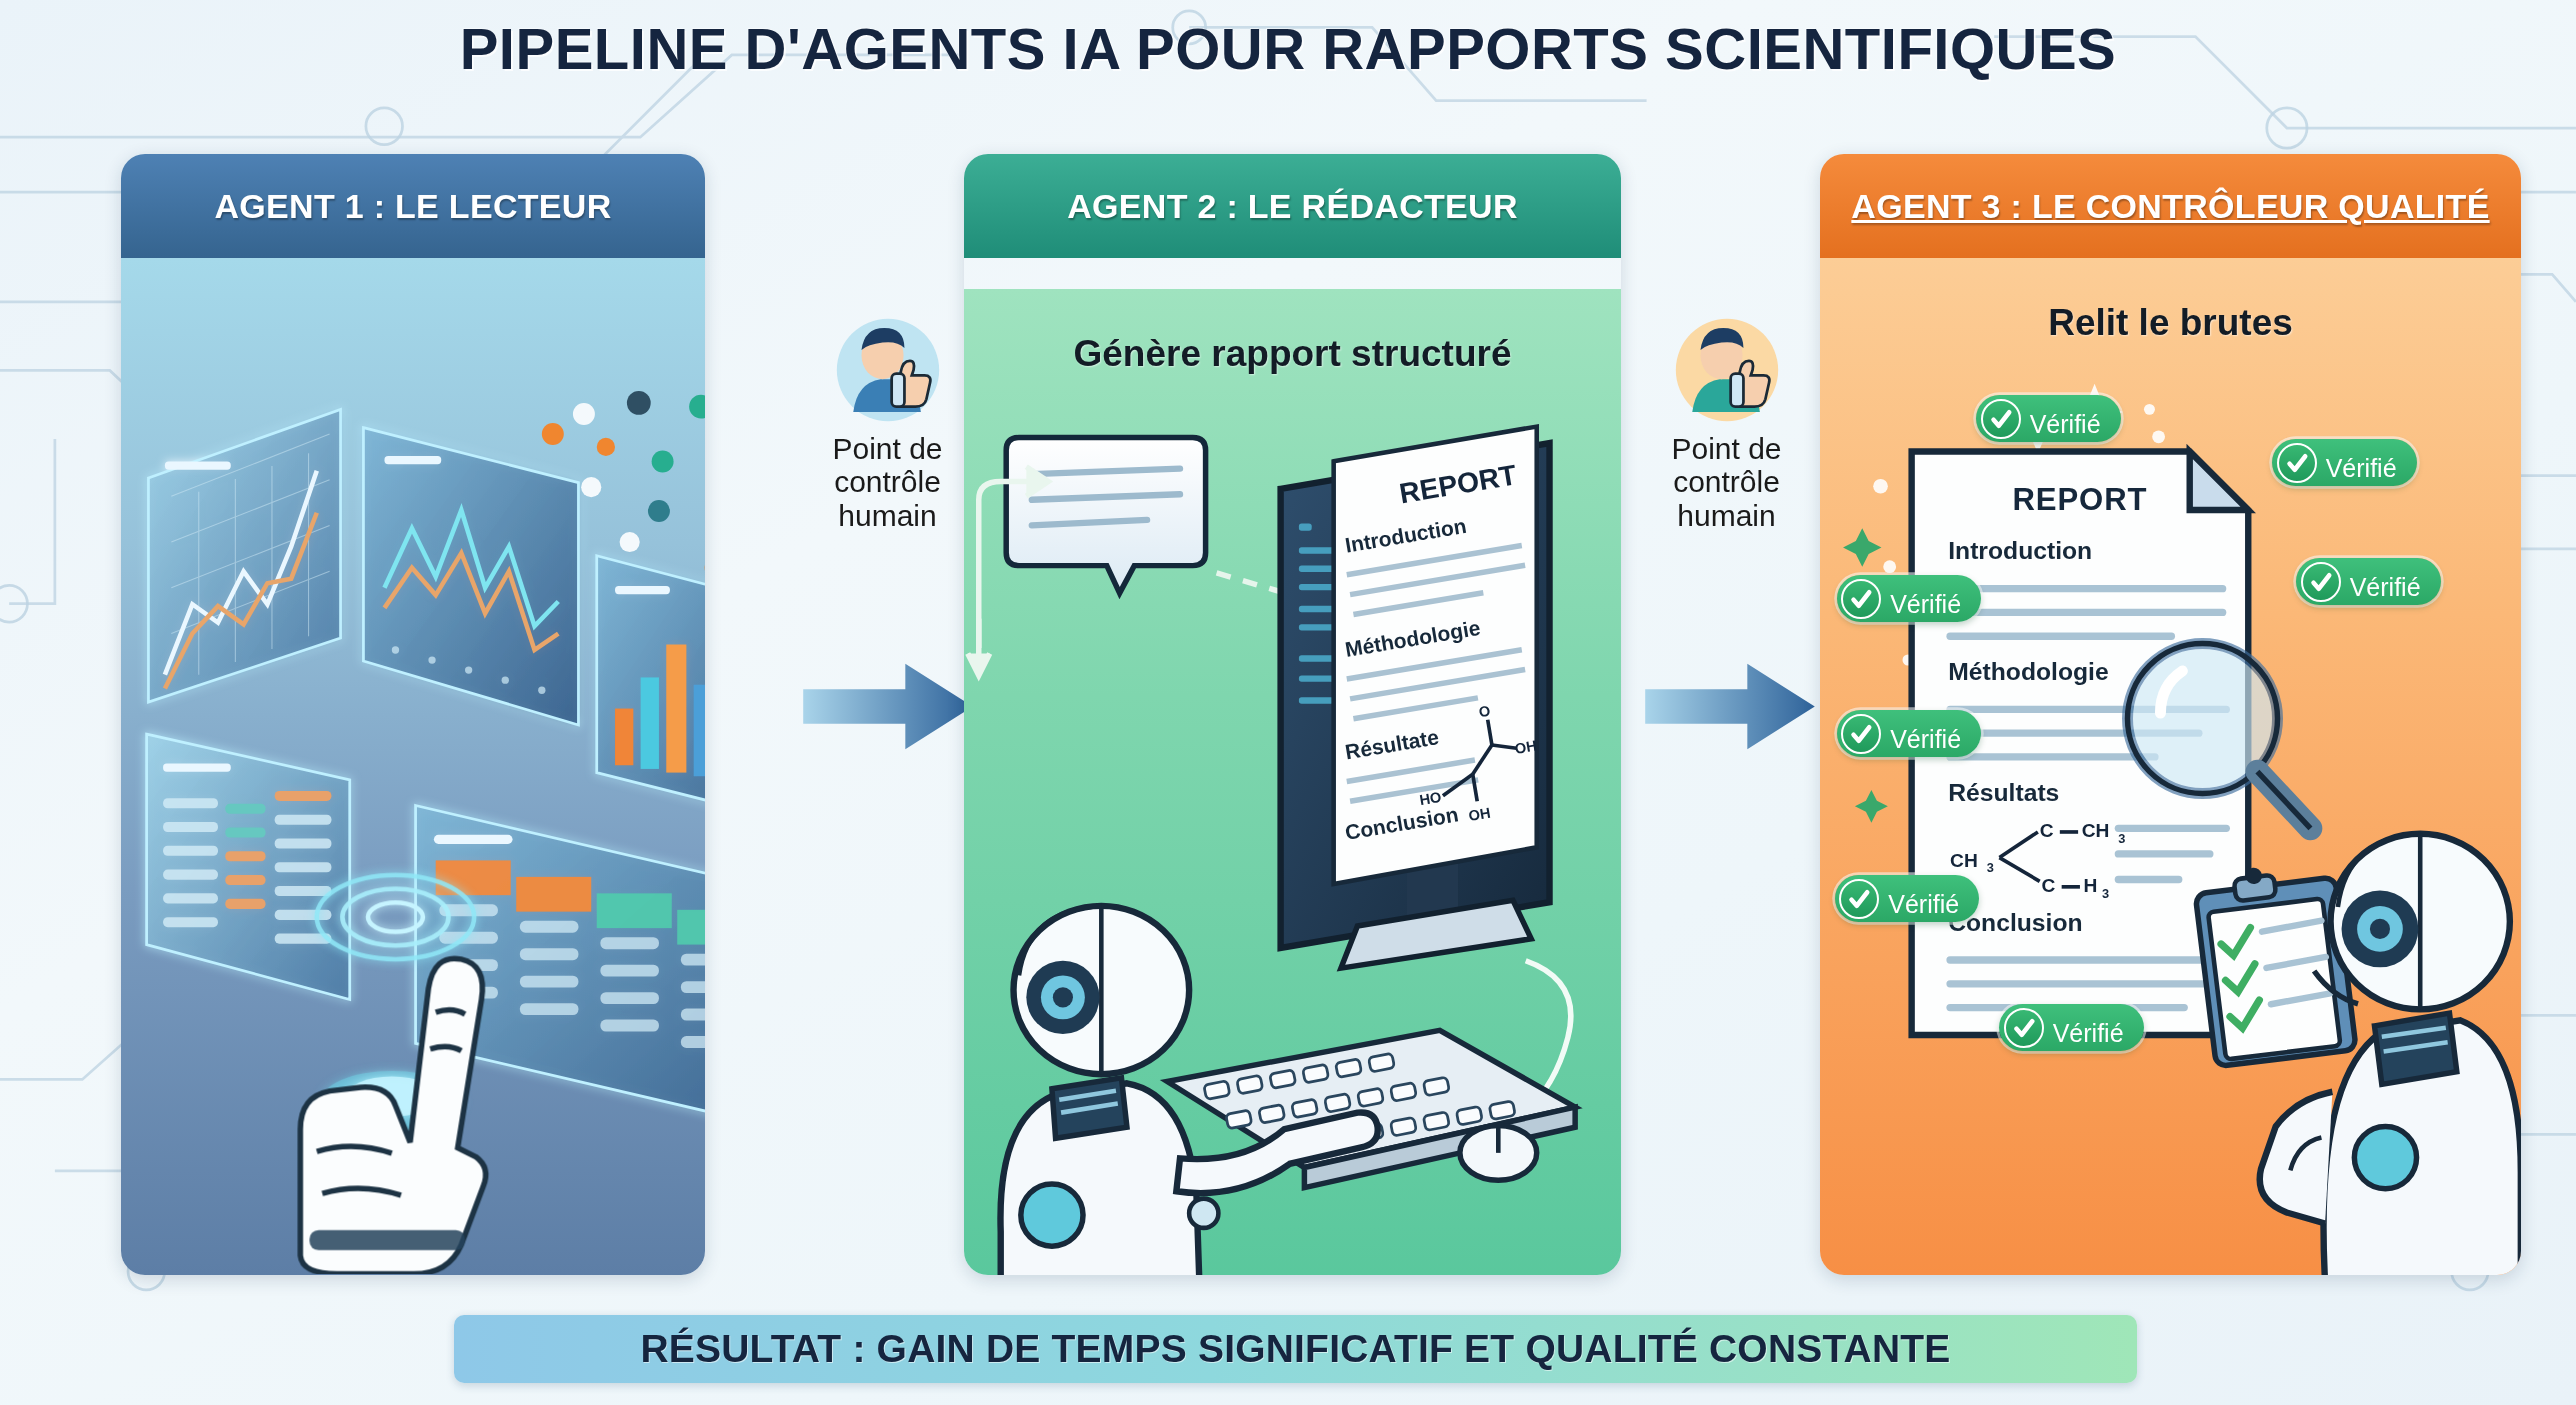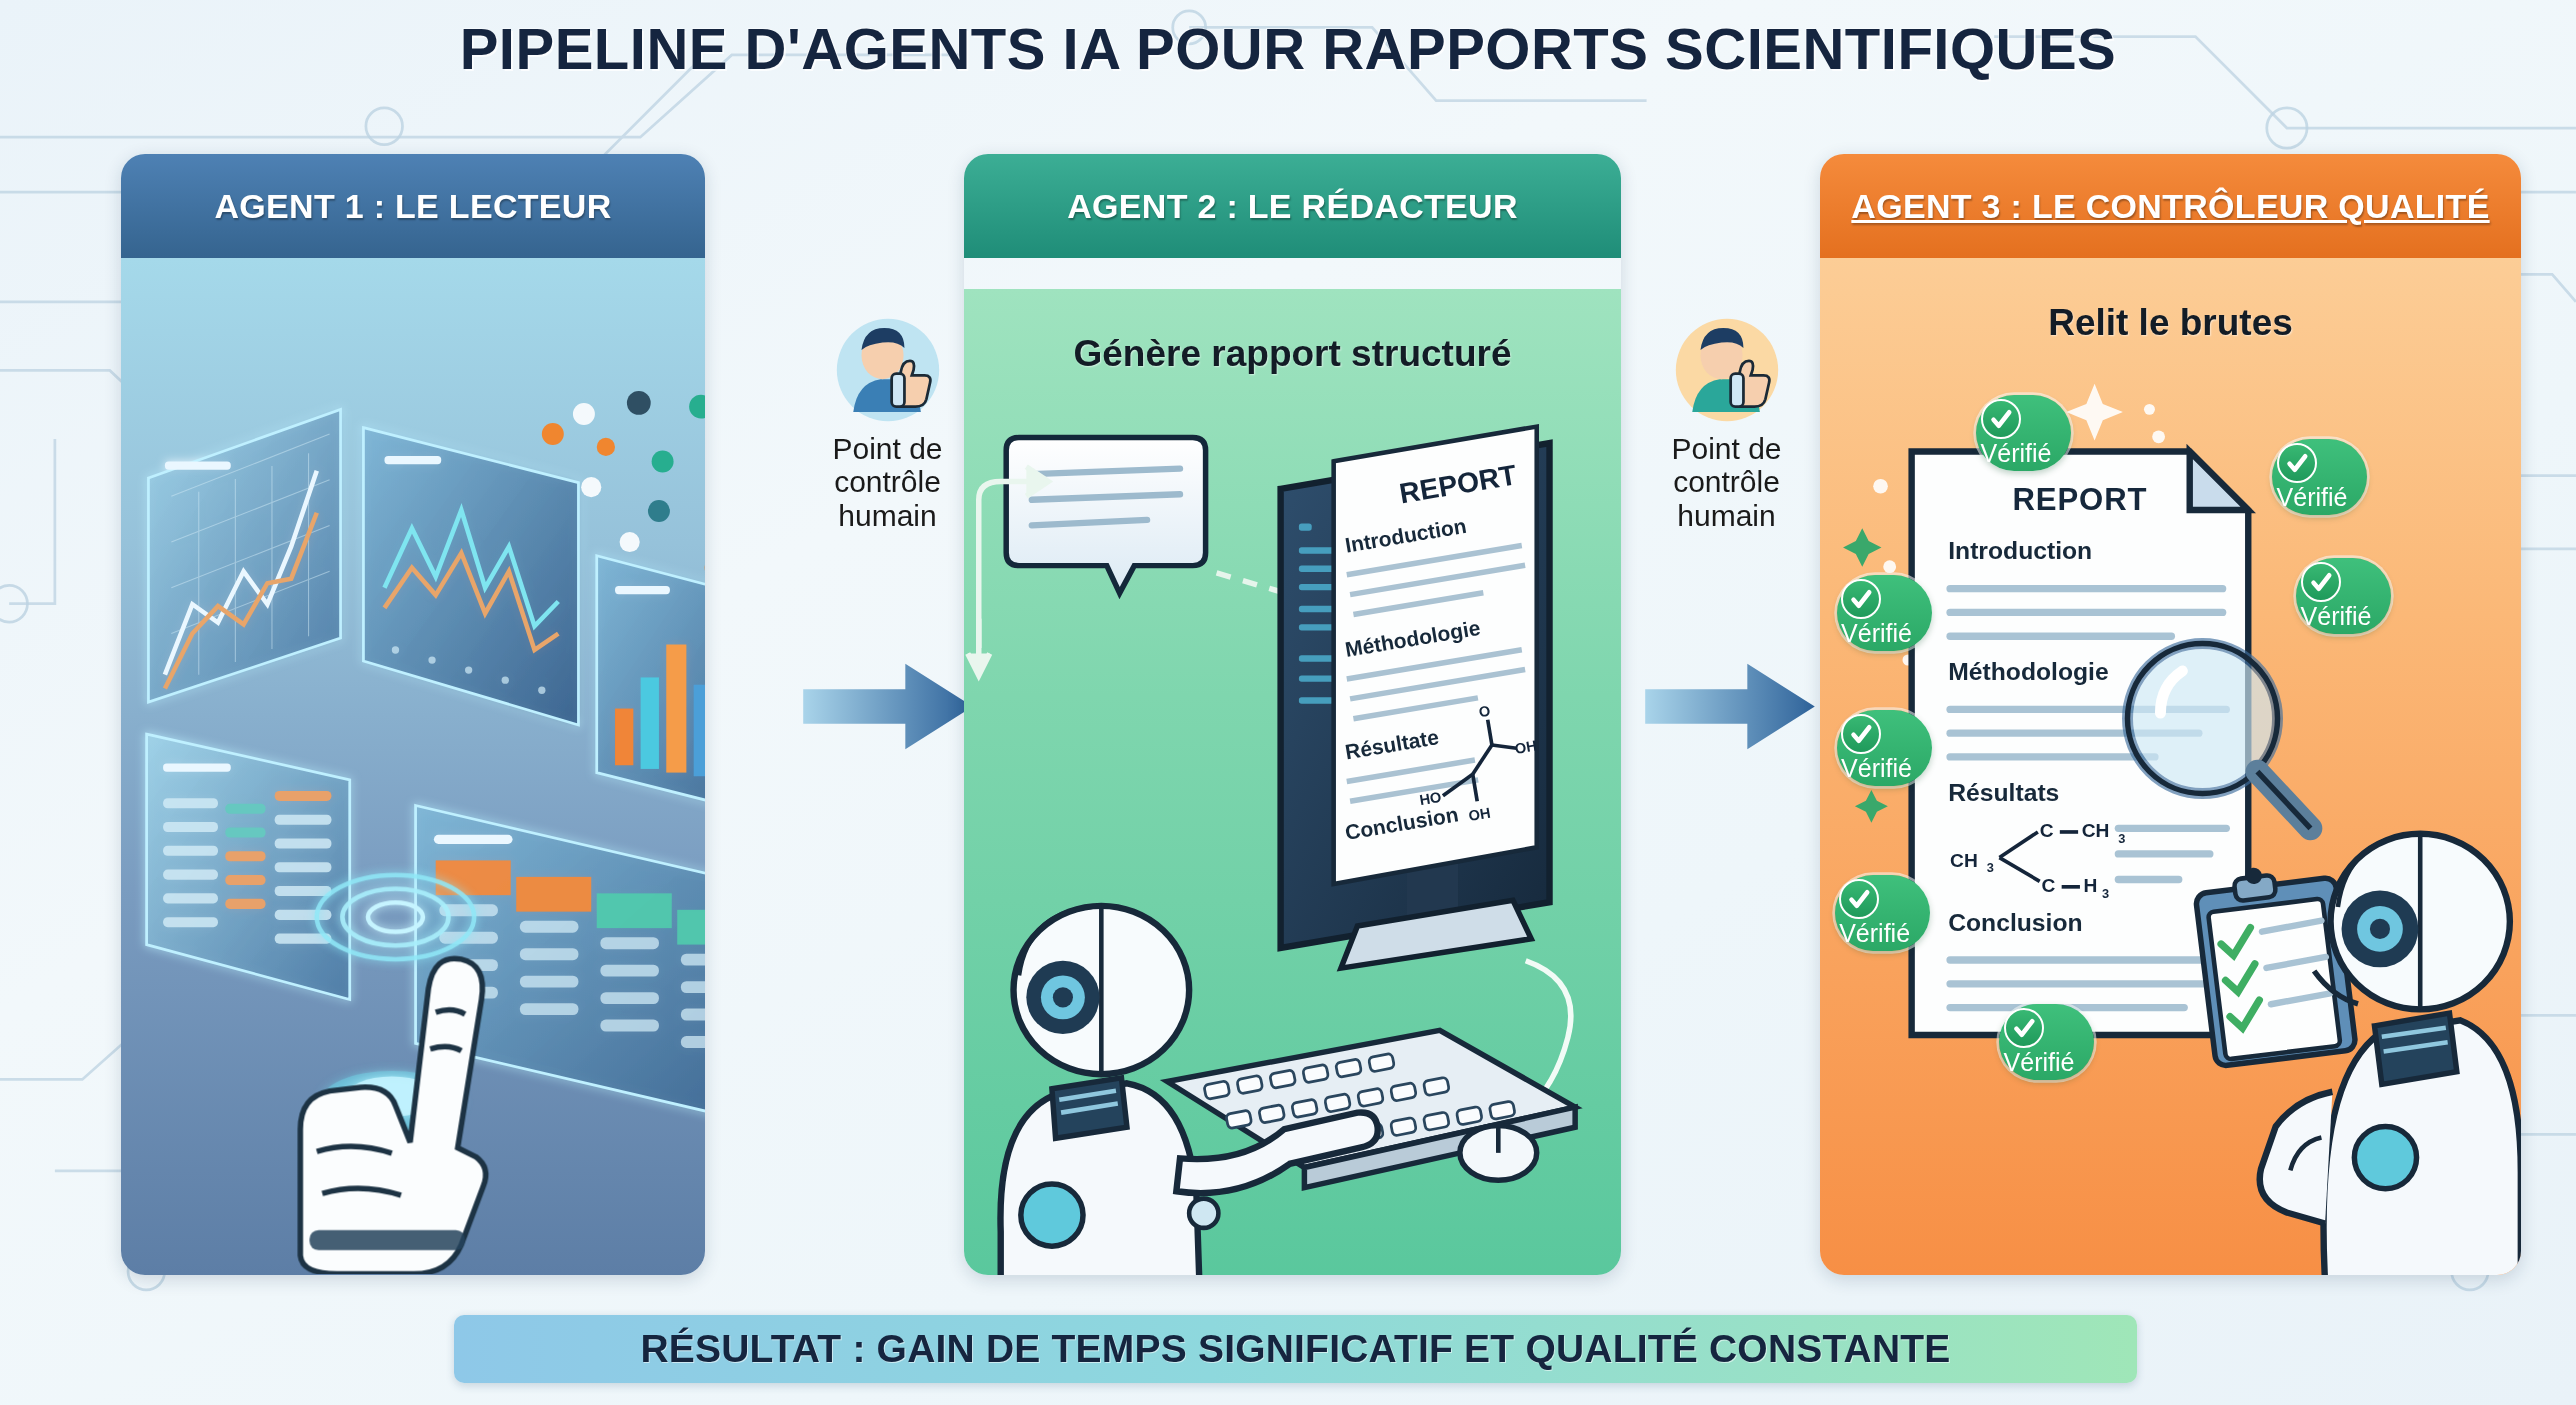--- a/index.html
+++ b/index.html
@@ -86,26 +86,25 @@
   }
   #footer-text {
     font-size:39px; font-weight:bold; color:#15253f; letter-spacing:0.2px;
     text-shadow:0.9px 0.9px 0 rgba(255,255,255,.55);
     white-space:nowrap;
   }
 
   
   .badge {
     position:absolute;
-    display:flex; align-items:flex-start;
+    display:flex; align-items:flex-end;
     background:linear-gradient(180deg,#3fc07c 0%,#2ba866 100%);
     border-radius:914px;
     padding:3.7px 20px 3.7px 4.6px;
     box-shadow:0 2.7px 6.4px rgba(0,70,30,.25), 0 0 0 2.7px rgba(255,255,255,.55);
-    flex-direction:column;
   }
   .badge-check {
     width:40px; height:40px; border-radius:50%;
     background:linear-gradient(180deg,#38b873 0%,#1f9a5b 100%);
     border:2.7px solid #fff;
     display:flex; align-items:center; justify-content:center;
     margin-right:9.1px; flex:0 0 auto;
   }
   .badge-label { color:#fff; font-size:25px; font-weight:500; white-space:nowrap; }
 

